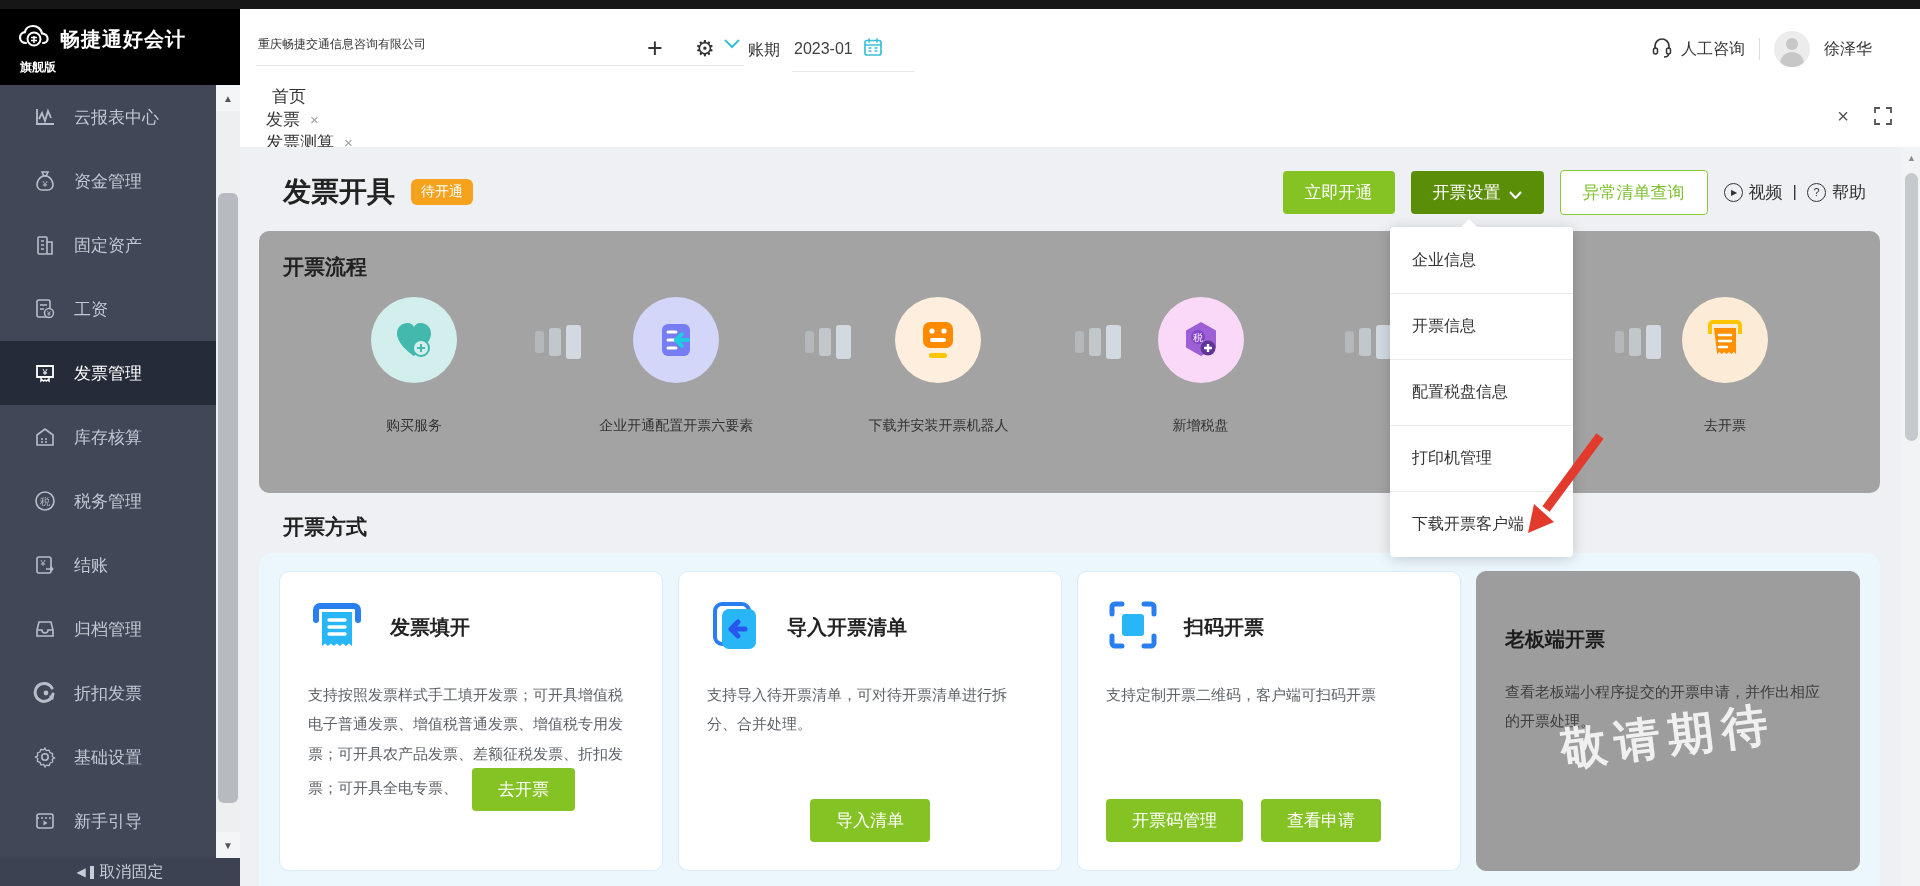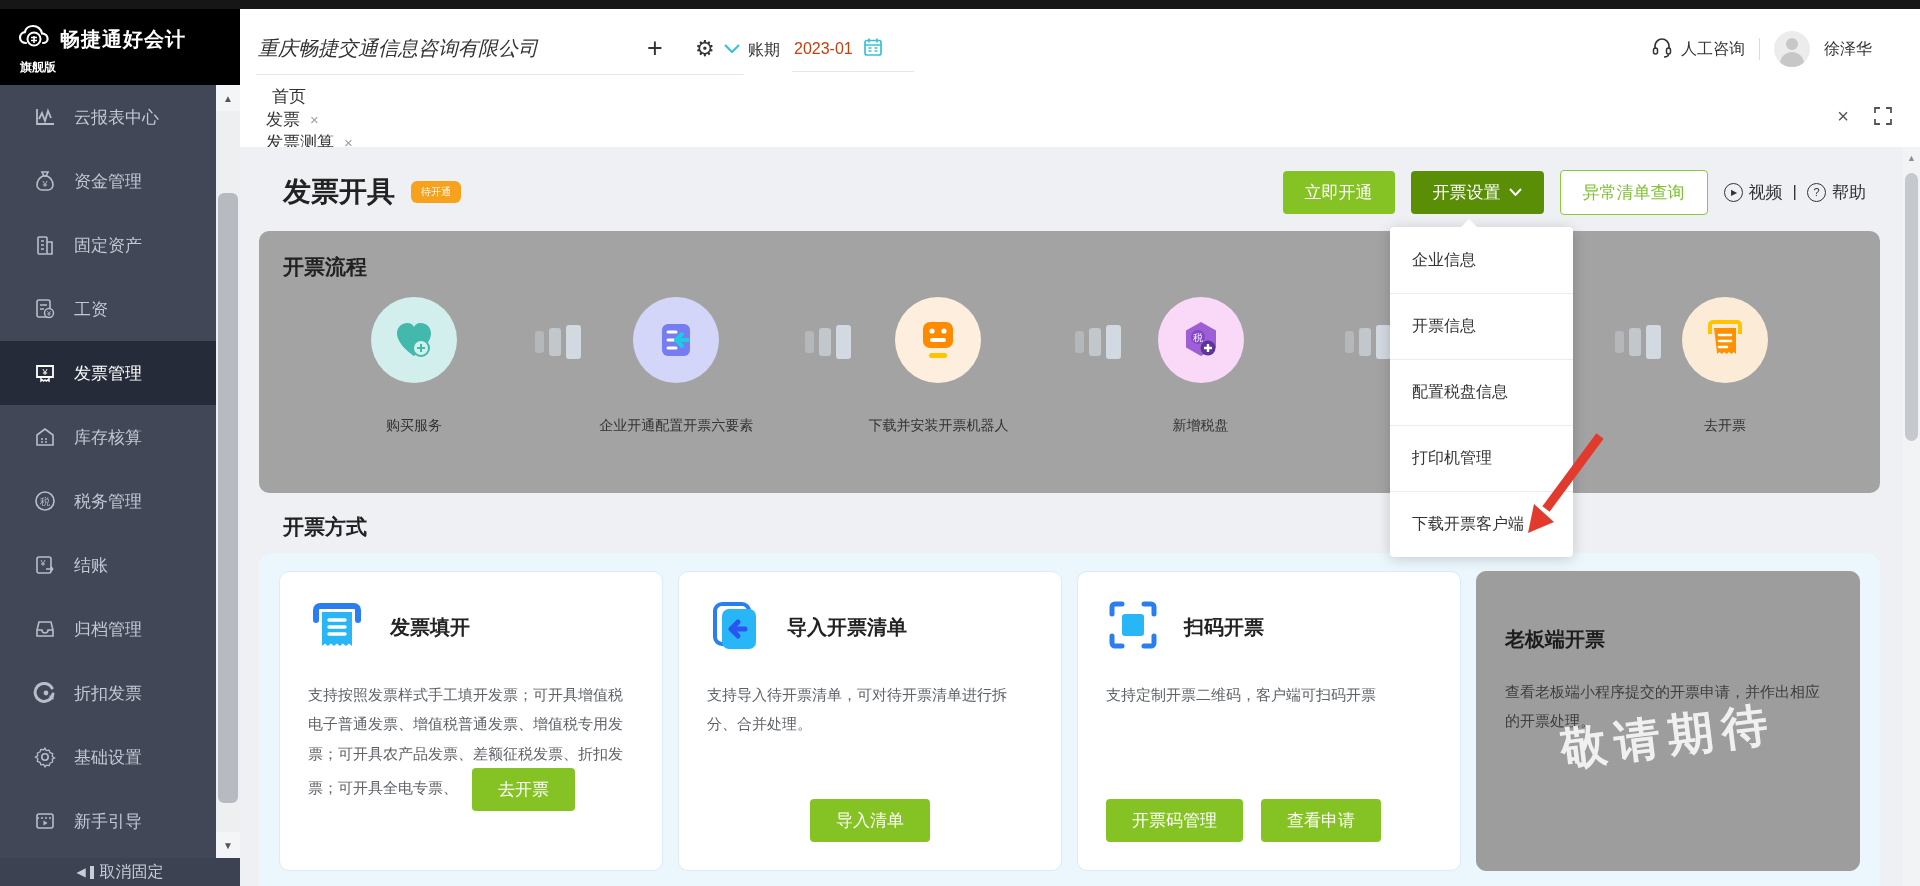--- a/index.html
+++ b/index.html
@@ -19,27 +19,27 @@
   .side-scroll { position:absolute; right:0; top:0; width:24px; height:773px; background:#edeff1; }
   .side-scroll .sarrow { width:24px; height:26px; background:#f4f5f6; color:#555; font-size:10px; display:flex; align-items:center; justify-content:center; cursor:pointer; }
   .side-scroll .sarrow.down { position:absolute; bottom:0; }
   .side-thumb { position:absolute; left:2px; top:108px; width:20px; height:610px; background:#b7bac0; border-radius:6px; }
   .unpin-row { position:absolute; left:0; bottom:0; width:240px; height:28px; background:#3c4252; color:#c9cdd8; font-size:16px; display:flex; align-items:center; justify-content:center; gap:4px; cursor:pointer; }
   .unpin-row .pinbar { display:inline-block; width:4px; height:13px; background:#c9cdd8; margin-right:2px; }
 
   
   .header { position:absolute; left:240px; top:9px; width:1680px; height:76px; background:#fff; }
   .company-wrap { position:absolute; left:16px; top:18px; width:488px; border-bottom:1px solid #e3e6ea; padding:8px 4px 12px 2px; display:flex; align-items:center; justify-content:space-between; cursor:pointer; }
-  .company-name { font-size:20px; color:#333;font-style:italic; }
+  .company-name { font-size:12px; color:#333; }
   .hdr-ico { color:#333; cursor:pointer; }
   .plus-ico { position:absolute; left:407px; top:24px; font-size:27px; font-weight:300; color:#333; cursor:pointer; }
   .gear-ico { position:absolute; left:455px; top:27px; font-size:22px; color:#333; cursor:pointer; }
   .period-label { position:absolute; left:508px; top:31px; font-size:16px; color:#333; }
   .period-wrap { position:absolute; left:552px; top:24px; width:122px; border-bottom:1px solid #e3e6ea; padding:4px 2px 10px 2px; display:flex; align-items:center; gap:10px; cursor:pointer; }
-  .period-value { font-size:16px; color:#c2410c; }
+  .period-value { font-size:16px; color:#404040; }
   .hdr-right { position:absolute; right:48px; top:22px; display:flex; align-items:center; gap:14px; }
   .support { display:flex; align-items:center; gap:8px; font-size:16px; color:#333; cursor:pointer; }
   .hdr-div { width:1px; height:22px; background:#d9dce0; }
   .avatar { width:36px; height:36px; border-radius:50%; background:#ececec; position:relative; overflow:hidden; cursor:pointer; }
   .avatar .a-head { position:absolute; left:12px; top:7px; width:12px; height:12px; border-radius:50%; background:#c7c7c7; }
   .avatar .a-body { position:absolute; left:6px; top:21px; width:24px; height:16px; border-radius:12px 12px 0 0; background:#c7c7c7; }
   .user-name { font-size:16px; color:#333; cursor:pointer; }
 
   
   .tabbar { position:absolute; left:240px; top:85px; width:1680px; height:62px; background:#fff; display:flex; align-items:stretch;flex-direction:column; }
@@ -49,25 +49,25 @@
   .tab.active { background:#38c1d6; color:#fff; }
   .tab.active .tab-x { color:#fff; }
   .tab-tools { position:absolute; right:17px; top:0; height:62px; display:flex; align-items:center; }
   .tab-tool { width:40px; height:62px; display:flex; align-items:center; justify-content:center; cursor:pointer; color:#555; font-size:20px; }
 
   
   .main { position:absolute; left:240px; top:147px; width:1663px; height:739px; background:#eef0f4; padding:14px 23px 0 19px; }
   .page-head { display:flex; align-items:center; justify-content:space-between; padding:6px 14px 0 24px; height:56px; }
   .ph-left { display:flex; align-items:center; gap:16px; }
   .page-title { font-size:28px; font-weight:bold; color:#222; }
-  .badge { background:#f7a21d; color:#fff; font-size:10px; padding:4px 10px; border-radius:6px; }
+  .badge { background:#f7a21d; color:#fff; font-size:14px; padding:4px 10px; border-radius:6px; }
   .ph-right { display:flex; align-items:center; gap:16px; }
   .btn { border:none; border-radius:4px; font-size:17px; padding:10px 22px; cursor:pointer; font-family:inherit; }
   .btn-activate { background:#85c324; color:#fff; }
-  .btn-settings { background:#5b8e07; color:#fff; display:flex; align-items:flex-start; gap:8px; }
+  .btn-settings { background:#5b8e07; color:#fff; display:flex; align-items:flex-end; gap:8px; }
   .btn-abnormal { background:#fff; color:#7fc131; border:1px solid #8bc83a; }
   .vh-group { display:flex; align-items:center; gap:10px; font-size:17px; color:#333; }
   .vh-item { display:flex; align-items:center; gap:6px; cursor:pointer; }
   .circle-ico { width:19px; height:19px; border:1.6px solid #333; border-radius:50%; display:flex; align-items:center; justify-content:center; font-size:11px; color:#333; }
   .vh-sep { color:#333; }
 
   .flow-panel { margin-top:14px; background:#a3a3a3; border-radius:10px; height:262px; padding:22px 24px; position:relative; }
   .sec-title { font-size:21px; font-weight:bold; color:#222; }
   .flow-row { position:relative; display:flex; margin-top:16px; }
   .flow-step { flex:1; display:flex; flex-direction:column; align-items:center; cursor:pointer; }

